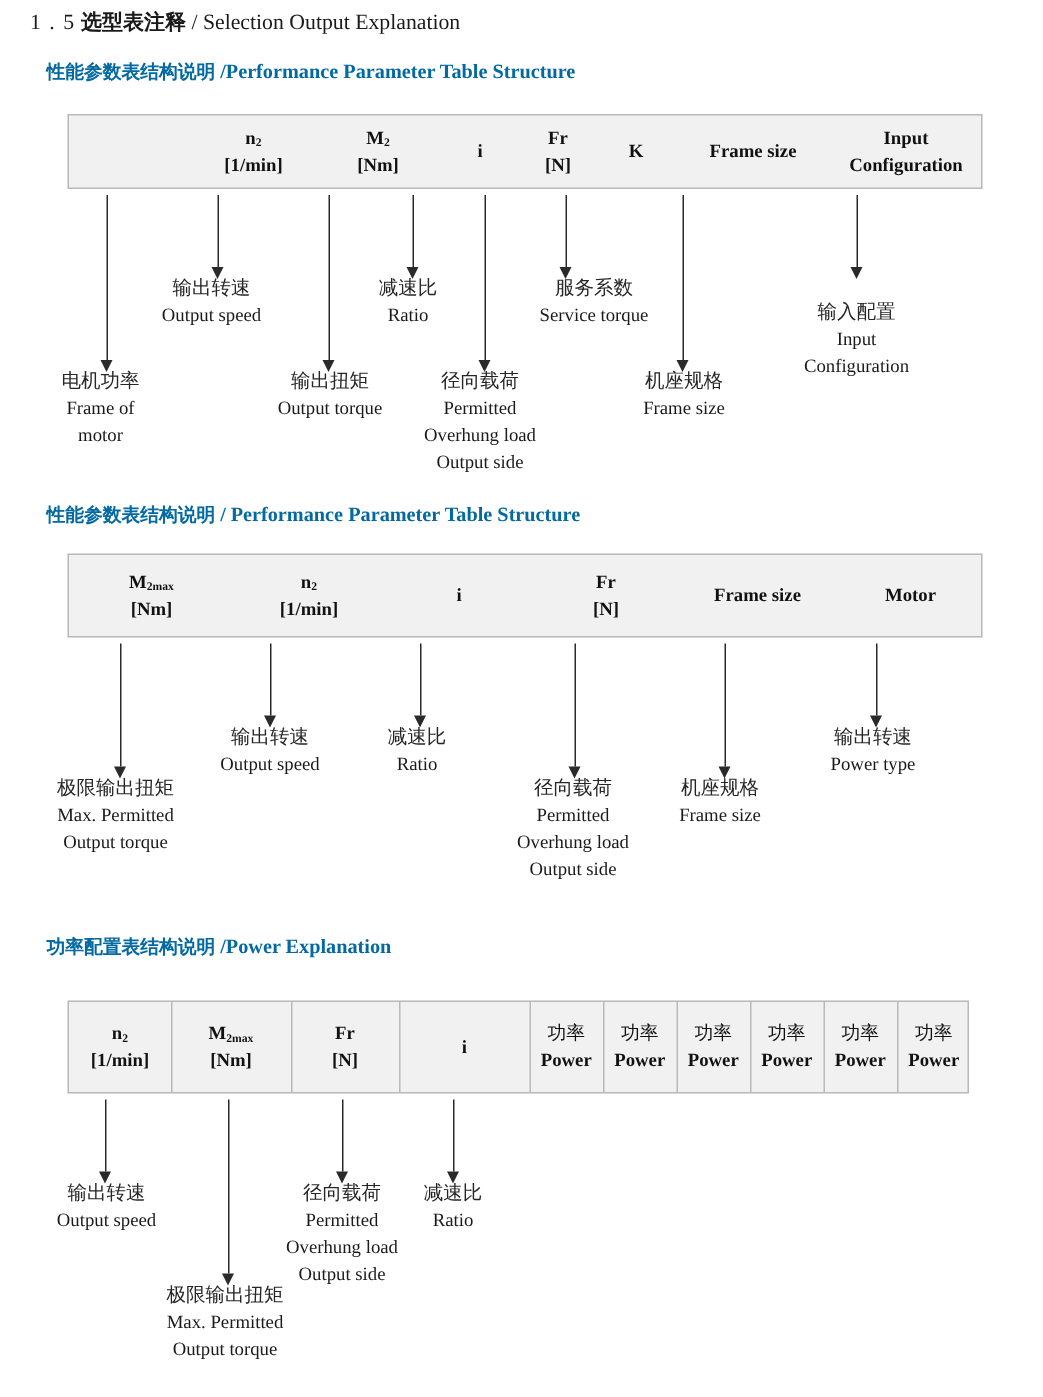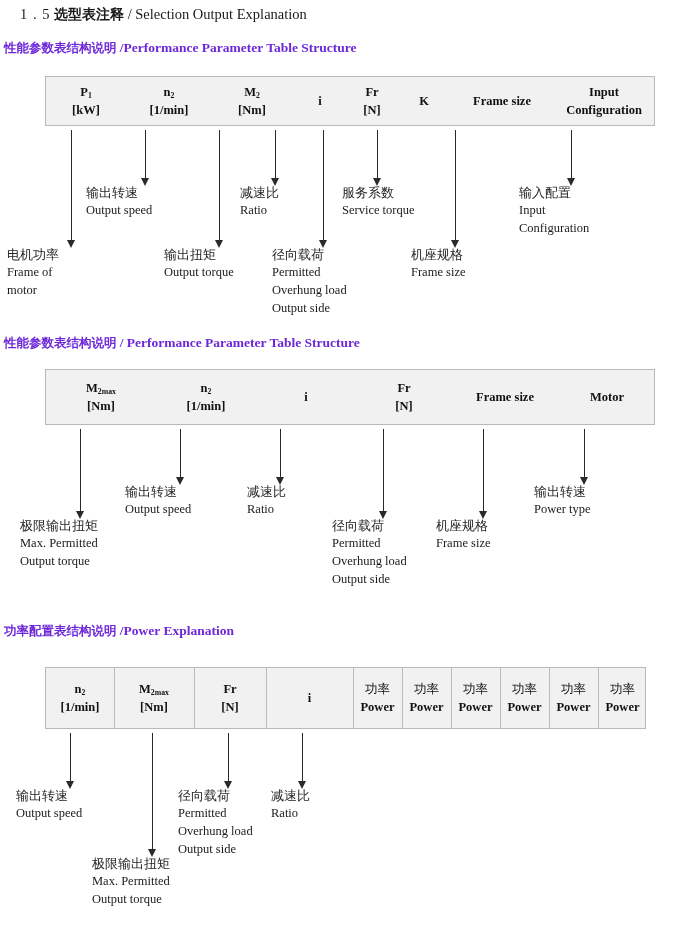--- a/index.html
+++ b/index.html
@@ -28,24 +28,24 @@
   }
   .doc-title .cn {
     font-family: "DejaVu Sans", "Liberation Sans", sans-serif;
     font-weight: bold;
     font-size: 14px;
   }
   .doc-title .num { letter-spacing: 1px; }
 
   .sec-head {
     position: absolute;
-    left: 4px;
+    left: 31px;
     font-size: 13px;
     white-space: nowrap;
-    color: #6d28d9;
+    color: #0369a1;
   }
   .sec-head .cn {
     font-family: "DejaVu Sans", "Liberation Sans", sans-serif;
     font-weight: bold;
     font-size: 12.5px;
   }
   .sec-head .en {
     font-family: "Liberation Serif", "DejaVu Serif", serif;
     font-weight: bold;
     font-size: 13.5px;
@@ -101,21 +101,21 @@
     left: 0;
     width: 0; height: 0;
     border-left: 4.5px solid transparent;
     border-right: 4.5px solid transparent;
     border-top: 8px solid #2a2a2a;
   }
 
   
   .lbl {
     position: absolute;
-    text-align: left;
+    text-align: center;
     font-size: 12.5px;
     line-height: 1.42;
     color: #1a1a1a;
     white-space: nowrap;
   }
   .lbl .cn {
     display: block;
     font-family: "DejaVu Sans", "Liberation Sans", sans-serif;
     font-size: 13px;
     color: #262626;
@@ -136,24 +136,20 @@
   <span>/</span>
   <span>Selection Output Explanation</span>
 </div>
 
 <div class="sec-head" style="top:40px">
   <span class="cn">性能参数表结构说明</span>
   <span class="en">/</span><span class="en">Performance Parameter Table Structure</span>
 </div>
 
 <div class="tbl" style="left:45px; top:76px; width:610px; height:50px;">
-  <div class="cell" style="left:0px; width:80px;">
-    <span class="l1"><span>P</span><sub>1</sub></span>
-    <span class="l2">[kW]</span>
-  </div>
   <div class="cell" style="left:80px; width:86px;">
     <span class="l1"><span>n</span><sub>2</sub></span>
     <span class="l2">[1/min]</span>
   </div>
   <div class="cell" style="left:166px; width:80px;">
     <span class="l1"><span>M</span><sub>2</sub></span>
     <span class="l2">[Nm]</span>
   </div>
   <div class="cell" style="left:246px; width:56px;">
     <span class="l1">i</span>
@@ -231,21 +227,21 @@
   <span class="en">Output side</span>
 </div>
 <div class="lbl" style="left:342px; top:184px; width:108px;">
   <span class="cn">服务系数</span>
   <span class="en">Service torque</span>
 </div>
 <div class="lbl" style="left:411px; top:246px; width:90px;">
   <span class="cn">机座规格</span>
   <span class="en">Frame size</span>
 </div>
-<div class="lbl" style="left:519px; top:184px; width:104px;">
+<div class="lbl" style="left:519px; top:200px; width:104px;">
   <span class="cn">输入配置</span>
   <span class="en">Input</span>
   <span class="en">Configuration</span>
 </div>
 
 <div class="sec-head" style="top:335px">
   <span class="cn">性能参数表结构说明</span>
   <span class="en">/</span>
   <span class="en">Performance Parameter Table Structure</span>
 </div>

